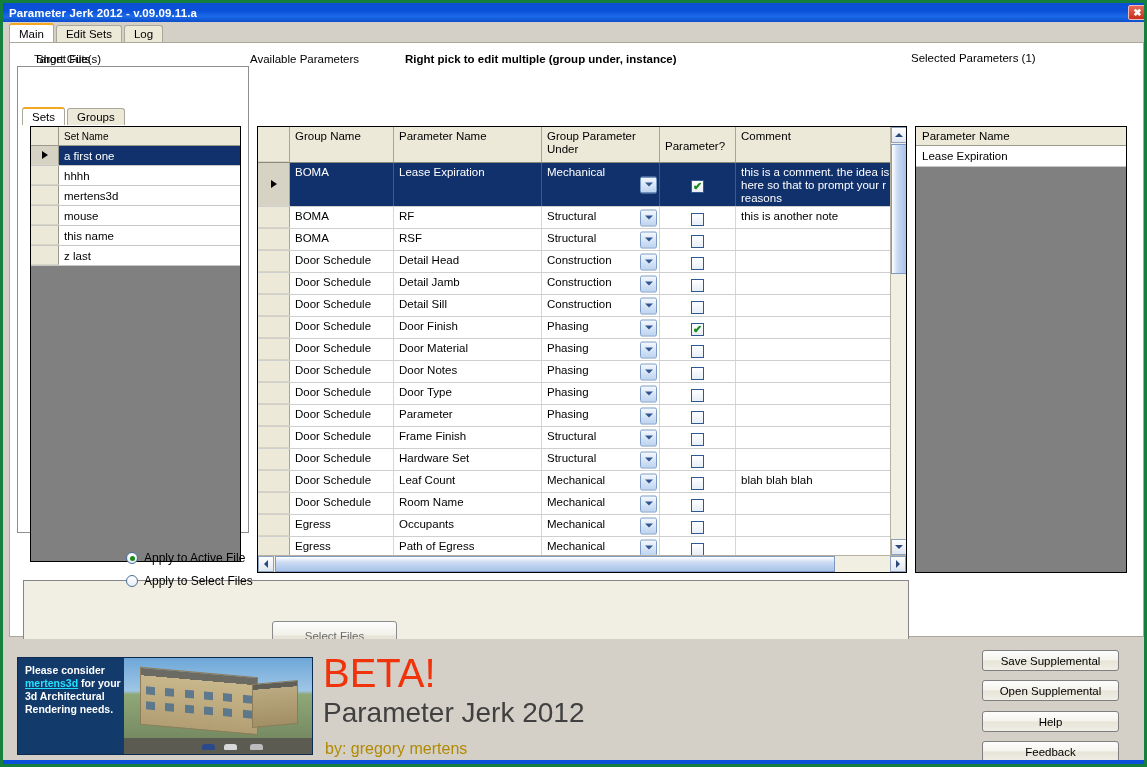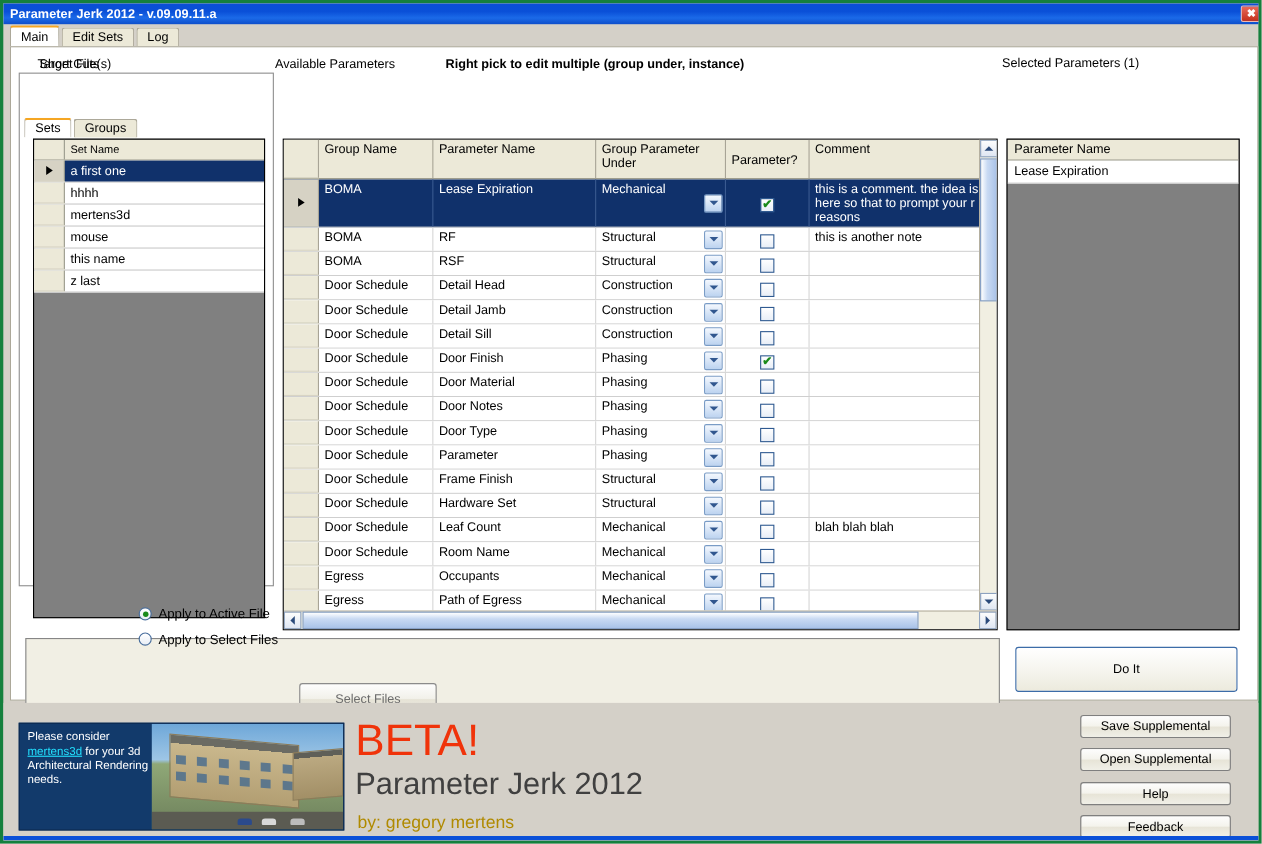--- a/index.html
+++ b/index.html
@@ -459,25 +459,25 @@
     position: absolute;
     left: 14px; top: 18px;
     width: 296px; height: 98px;
     background: #123a6b;
     border: 1px solid #0c2a50;
     display: flex;
     box-sizing: border-box;
     overflow: hidden;
   }
   .ad-text {
-    width: 120px;
+    width: 106px;
     padding: 6px 0 0 7px;
     color: #ffffff;
     font-size: 10.5px;
-    font-weight: normal;
+    font-weight: bold;
     line-height: 13px;
     box-sizing: border-box;
   }
   .ad-text a { color: #22e0ff; text-decoration: underline; }
   .ad-img {
     flex: 1;
     position: relative;
     background: linear-gradient(to bottom, #6ea7d8 0%, #9ec6e6 34%, #8fa877 38%, #6d7f5a 100%);
     overflow: hidden;
   }
@@ -891,21 +891,20 @@
       <span>Apply to Active File</span>
     </div>
     <div class="radio-row" style="left:116px; top:531px;">
       <span class="radio"></span>
       <span>Apply to Select Files</span>
     </div>
 
     <div class="btn select-files-btn">Select Files</div>
     <div class="progress-line"></div>
 
-    <div class="doit-btn">Do It</div>
     <div class="ow-row">
       <span class="ow-cb"></span>
       <span class="ow-text">
         <span>Overwrite Existing Parameters</span>
         <span class="l2">( of the Same Name)</span>
       </span>
     </div>
 
   </div>
 

